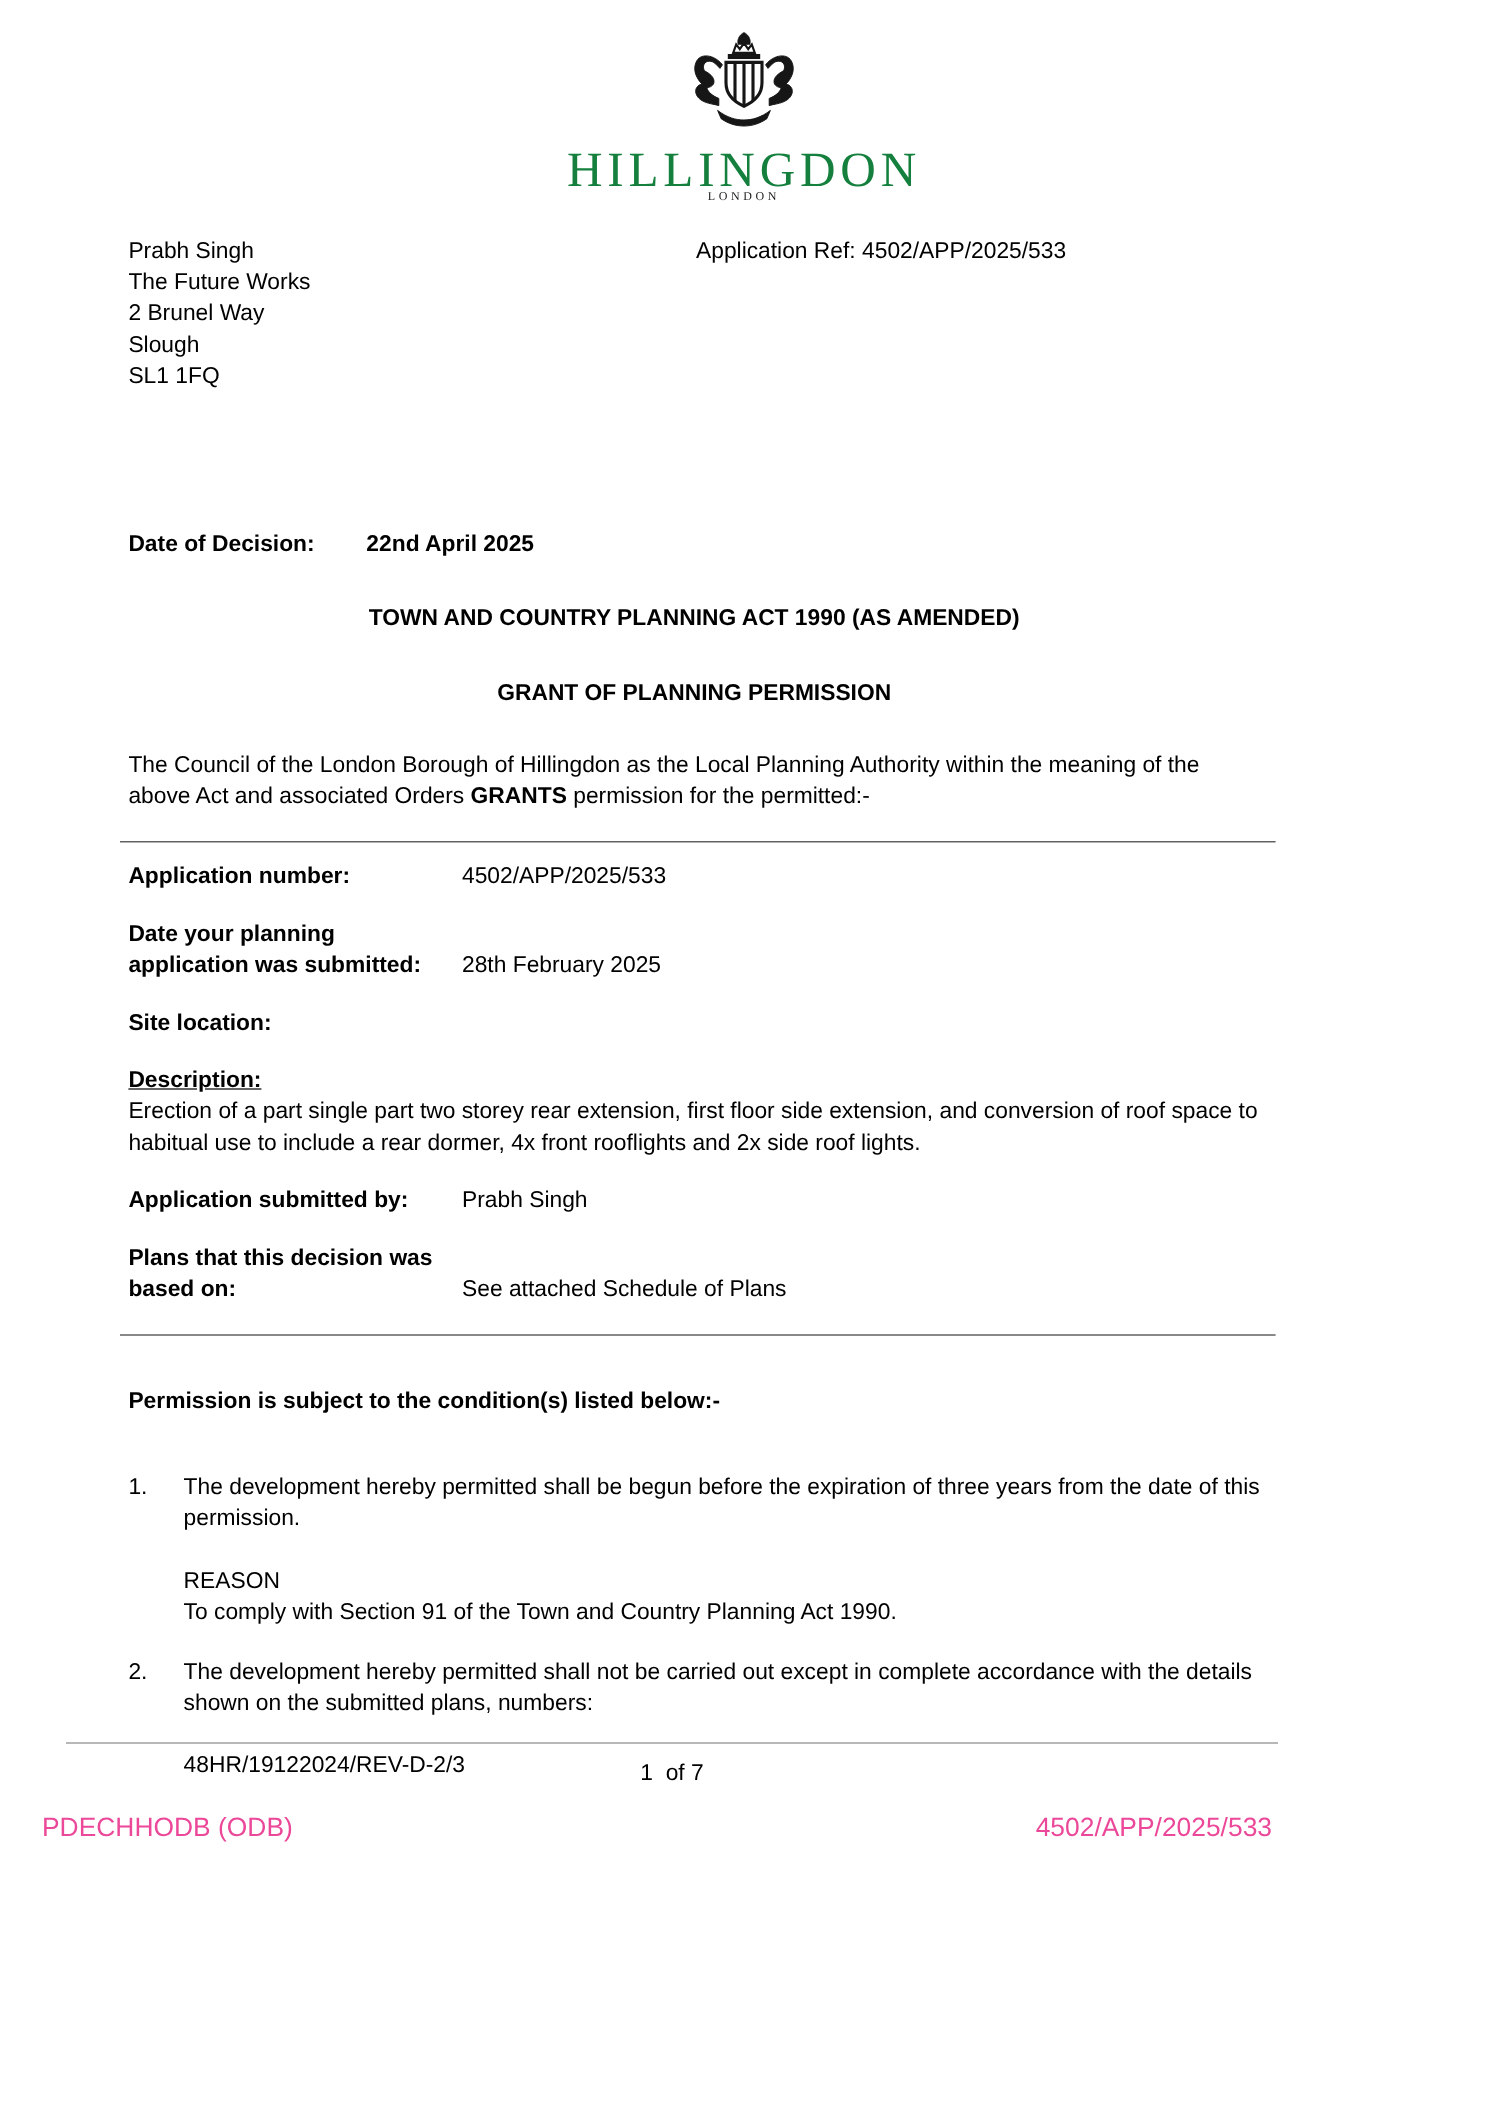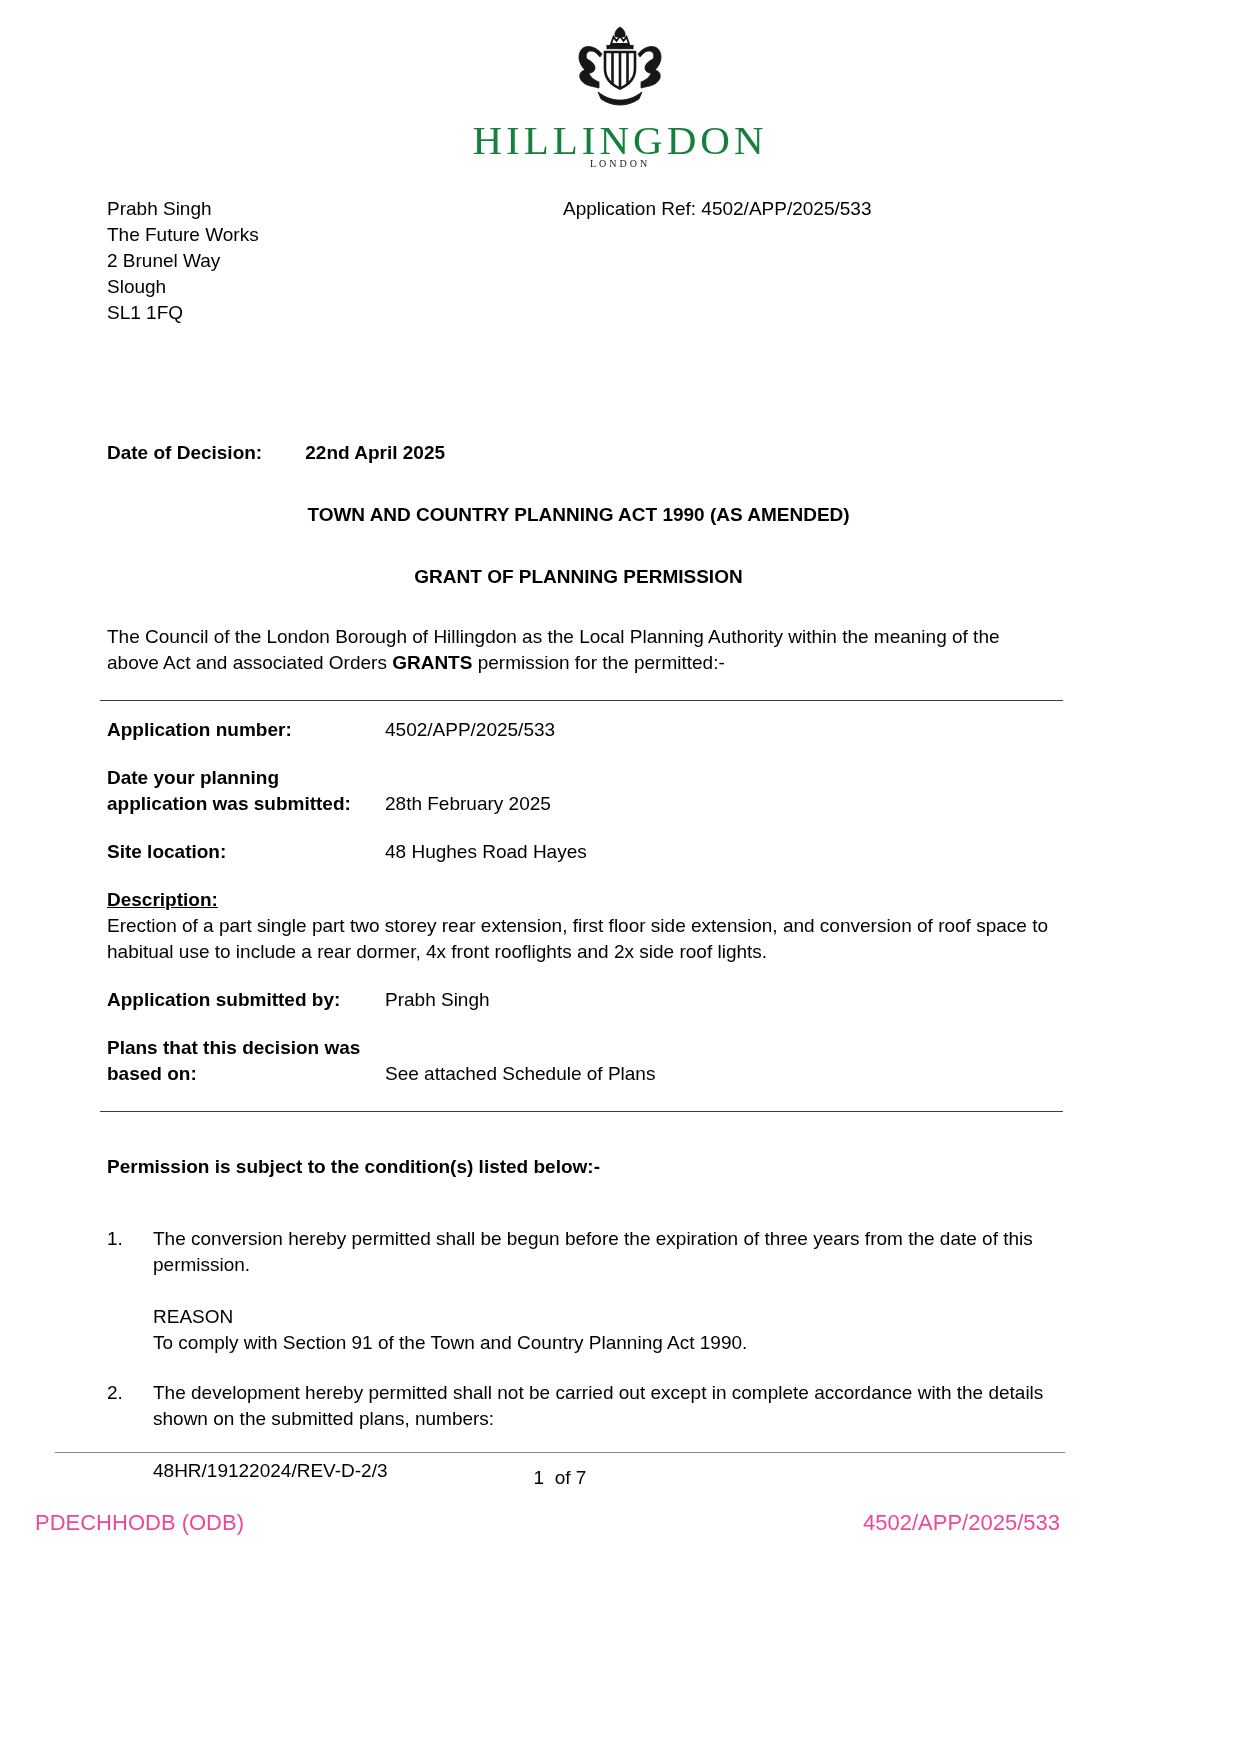--- a/index.html
+++ b/index.html
@@ -31,21 +31,21 @@
   .logo-subtitle {
     font-family: "Liberation Serif", serif;
     font-size: 10px;
     line-height: 13px;
     letter-spacing: 3px;
     color: #1b1b1b;
   }
 
   .addr-section { position: relative; margin-top: 26px; min-height: 132px; }
   .recipient div { line-height: 26px; }
-  .app-ref { position: absolute; left: 456px; top: 0; }
+  .app-ref { position: absolute; left: 473px; top: 0; }
 
   
   .date-row { margin-top: 112px; }
   .date-label { display: inline-block; width: 193px; font-weight: bold; }
   .date-value { font-weight: bold; }
   .center-heading { margin-top: 36px; text-align: center; font-weight: bold; }
   .intro { margin-top: 34px; }
   .intro b { font-weight: bold; }
 
   
@@ -164,21 +164,20 @@
     <div class="detail-row">
       <div class="detail-label">
         <div>Date your planning</div>
         <div>application was submitted:</div>
       </div>
       <div class="detail-value">28th February 2025</div>
     </div>
 
     <div class="detail-row">
       <div class="detail-label">Site location:</div>
-      <div class="detail-value">48 Hughes Road Hayes</div>
     </div>
 
     <div class="desc-block">
       <div class="desc-label">Description:</div>
       <div>Erection of a part single part two storey rear extension, first floor side extension, and conversion of roof space to habitual use to include a rear dormer, 4x front rooflights and 2x side roof lights.</div>
     </div>
 
     <div class="detail-row">
       <div class="detail-label">Application submitted by:</div>
       <div class="detail-value">Prabh Singh</div>
@@ -192,21 +191,21 @@
       <div class="detail-value">See attached Schedule of Plans</div>
     </div>
 
     <hr class="rule">
 
     <div class="perm-heading">Permission is subject to the condition(s) listed below:-</div>
 
     <div class="condition">
       <div class="cond-num">1.</div>
       <div class="cond-body">
-        <div>The conversion hereby permitted shall be begun before the expiration of three years from the date of this permission.</div>
+        <div>The development hereby permitted shall be begun before the expiration of three years from the date of this permission.</div>
         <div class="cond-sub">REASON</div>
         <div>To comply with Section 91 of the Town and Country Planning Act 1990.</div>
       </div>
     </div>
 
     <div class="condition">
       <div class="cond-num">2.</div>
       <div class="cond-body">
         <div>The development hereby permitted shall not be carried out except in complete accordance with the details shown on the submitted plans, numbers:</div>
         <div class="cond-sub">48HR/19122024/REV-D-2/3</div>

